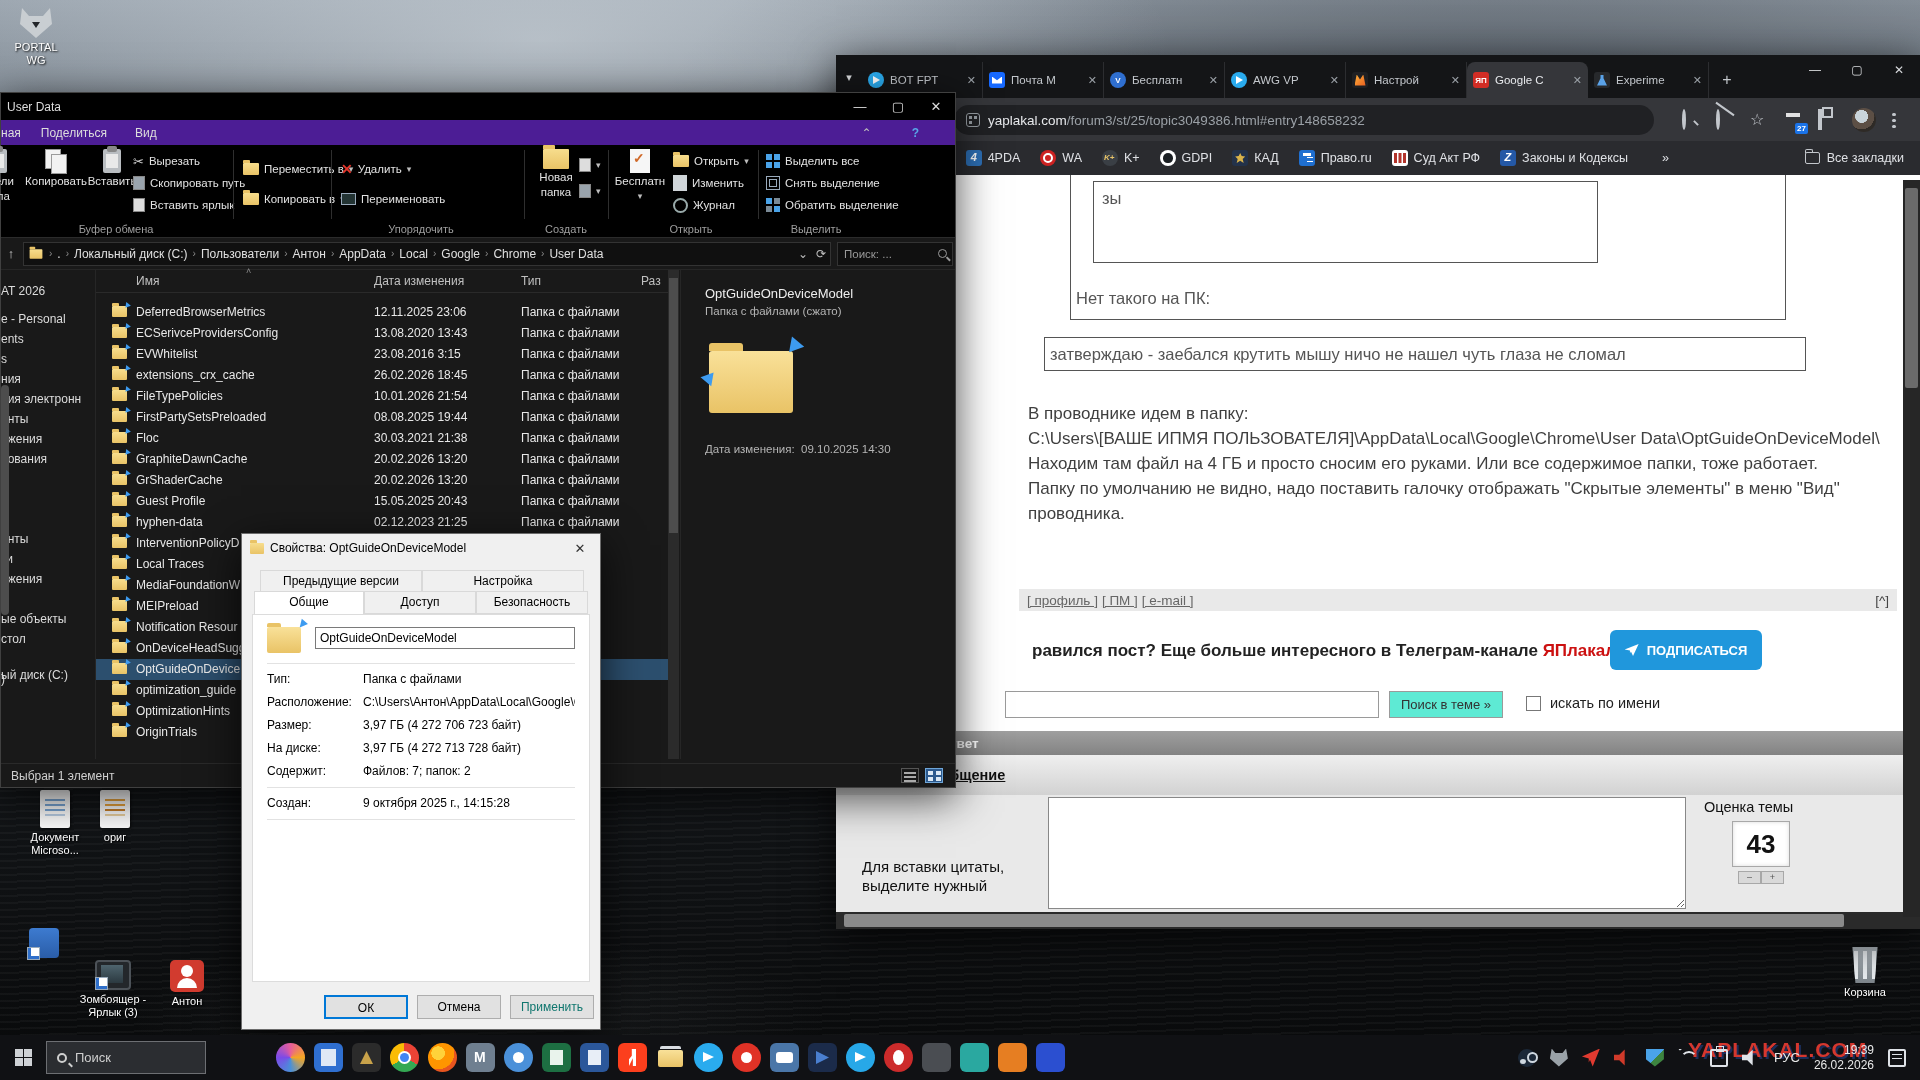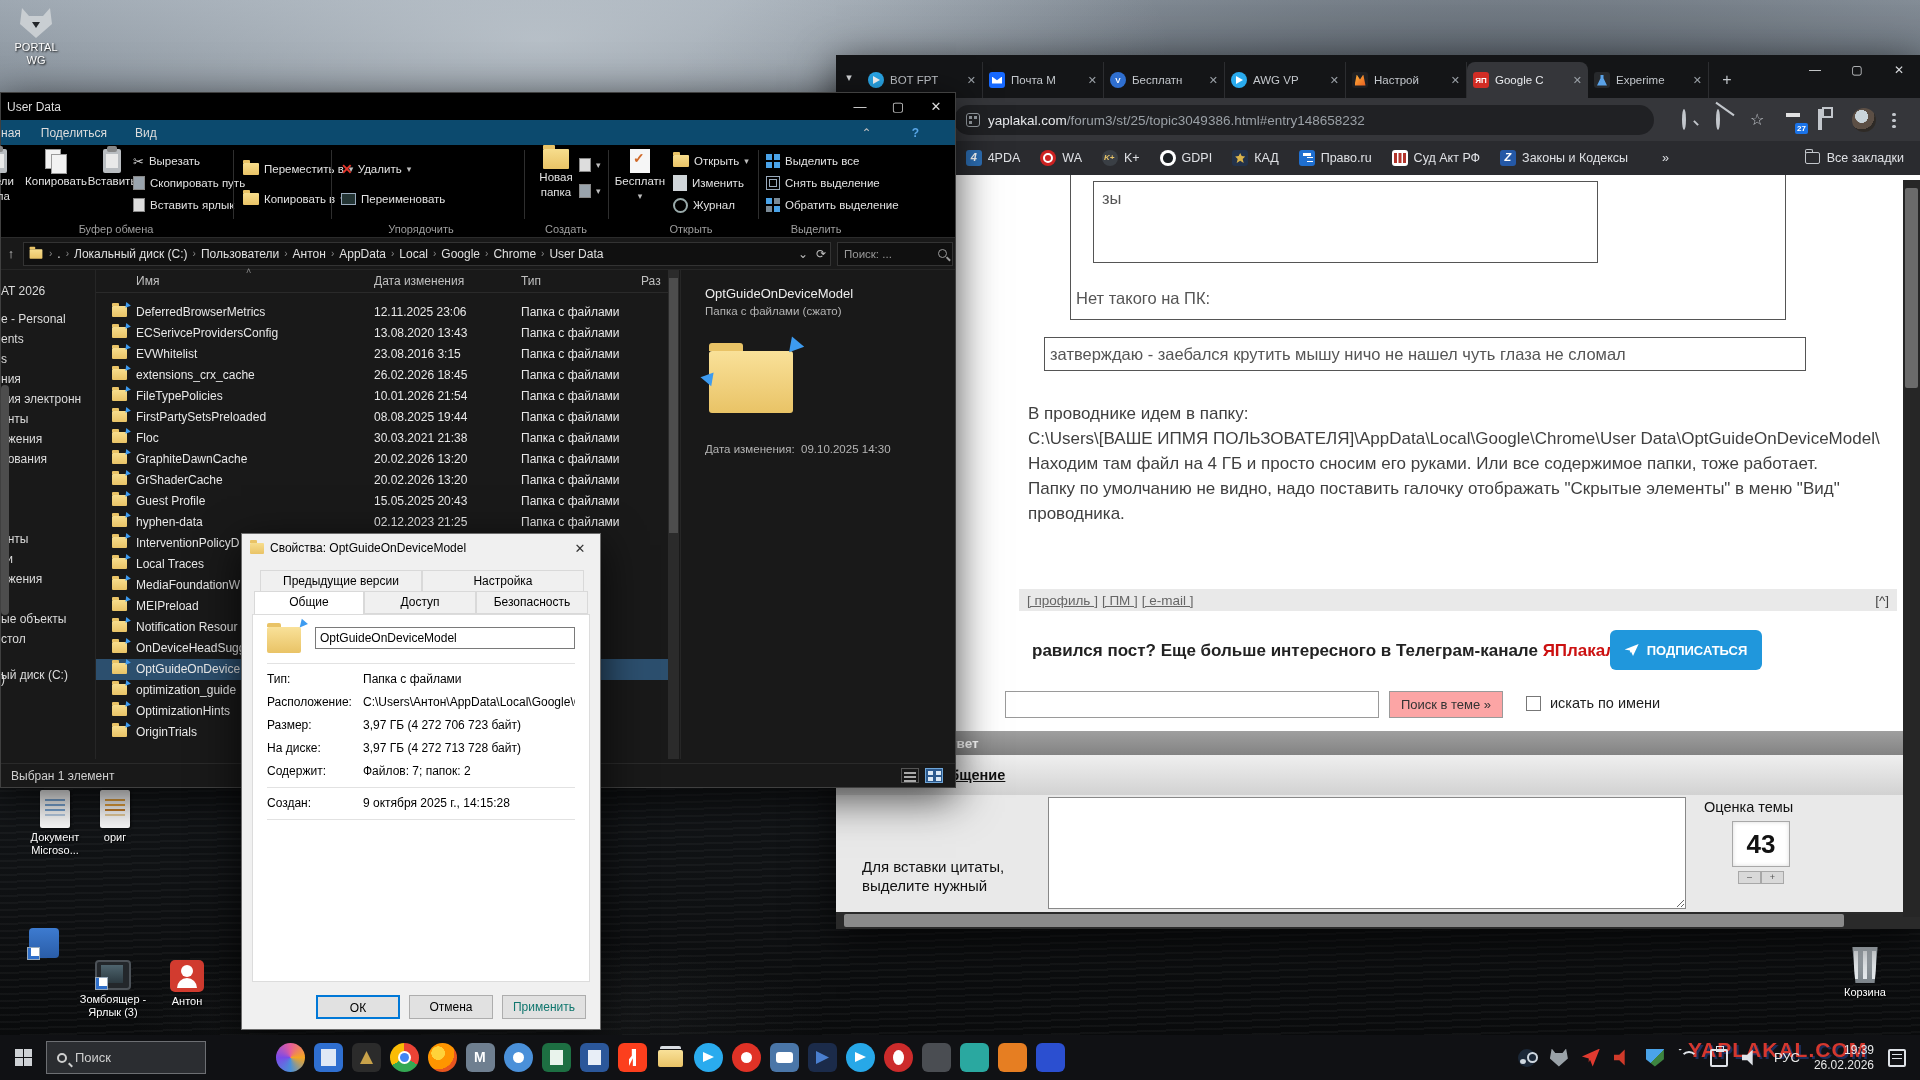--- a/index.html
+++ b/index.html
@@ -33,21 +33,21 @@
 .wolf-ic{width:34px;height:30px}
 
 .winctl{display:flex}
 .winctl span{width:38px;height:26px;display:flex;align-items:center;justify-content:center;font-size:13px}
 
 #explorer{position:absolute;left:0;top:92px;width:956px;height:696px;background:#191919;border:1px solid #404040;box-shadow:0 10px 40px rgba(0,0,0,.7);color:#e6e6e6;z-index:30}
 .ex-title{position:relative;height:27px;background:#000;display:flex;align-items:center}
 .ex-title .t{font-size:12px;color:#ddd;padding-left:6px}
 .ex-title .winctl{position:absolute;right:0;top:0}
 .ex-title .winctl span{color:#ddd}
-.ex-menu{height:25px;background:#0c4a6e;display:flex;align-items:center;font-size:12px;color:#ddd;position:relative}
+.ex-menu{height:25px;background:#4c1d95;display:flex;align-items:center;font-size:12px;color:#ddd;position:relative}
 .ex-menu span{padding:0 14px}
 .ex-menu .cut{padding:0 6px 0 0}
 .ex-menu .mright{position:absolute;right:8px;display:flex;gap:12px;color:#bbb}
 .ex-menu .help{color:#58a6e8;font-weight:bold}
 .ribbon{position:relative;height:93px;background:#000;border-bottom:1px solid #2b2b2b;font-size:11.5px;color:#e2e2e2}
 .rsep{position:absolute;top:5px;bottom:18px;width:1px;background:#2e2e2e}
 .rbig{position:absolute;top:4px;display:flex;flex-direction:column;align-items:center;width:54px;gap:2px;text-align:center;line-height:13px}
 .rsm{position:absolute;display:flex;align-items:center;gap:5px;height:20px;white-space:nowrap}
 .glabel{position:absolute;bottom:2px;font-size:11px;color:#9e9e9e;text-align:center}
 .caret{color:#bdbdbd;font-size:9px}
@@ -142,21 +142,21 @@
 .dname input{flex:1;height:22px;border:1px solid #7a7a7a;font-size:12px;padding:0 4px;font-family:"Liberation Sans",sans-serif}
 .dfold{position:relative;width:34px;height:26px;background:linear-gradient(#f9e199,#e9c366);border-radius:2px}
 .dfold::before{content:"";position:absolute;left:0;top:-4px;width:14px;height:4px;background:#e9c366;border-radius:2px 2px 0 0}
 .dfold::after{content:"";position:absolute;right:-4px;top:-7px;border:4px solid transparent;border-top:8px solid #3d9bf0;transform:rotate(40deg)}
 .dsep{height:1px;background:#e2e2e2;margin:8px 0}
 .cbrow{display:flex;align-items:flex-start;gap:7px;margin-bottom:8px}
 .cb{width:13px;height:13px;border:1px solid #707070;background:#fff;position:relative;flex:none;margin-top:1px}
 .cb.ind::after{content:"";position:absolute;inset:2px;background:#454545}
 .btn{border:1px solid #adadad;background:#e1e1e1;font-size:12px;text-align:center;font-family:"Liberation Sans",sans-serif}
 .btn-other{position:absolute;right:16px;width:104px;height:24px;padding-top:4px}
-.dlg-btns{position:absolute;left:0;right:0;bottom:0;height:44px;display:flex;justify-content:flex-end;align-items:center;gap:9px;padding-right:14px}
+.dlg-btns{position:absolute;left:0;right:0;bottom:0;height:44px;display:flex;justify-content:flex-end;align-items:center;gap:9px;padding-right:6px}
 .dlg-btns .btn{width:84px;height:24px;padding-top:4px}
 .btn-ok{border:2px solid #0078d7}
 .btn-apply{color:#0f766e}
 
 #chrome{position:absolute;left:836px;top:55px;width:1084px;height:873px;z-index:10;box-shadow:0 10px 40px rgba(0,0,0,.7)}
 .c-strip{position:relative;height:43px;background:#141517;display:flex;align-items:flex-end}
 .c-chevron{width:22px;height:30px;margin:0 2px 6px 2px;color:#d8dadd;display:flex;align-items:center;justify-content:center;font-size:11px}
 .c-tab{position:relative;width:121px;height:36px;background:#141517;color:#c3c7cc;font-size:11.5px;display:flex;align-items:center;gap:6px;padding:0 6px;border-right:1px solid #2c2d30}
 .c-tab .lab{white-space:nowrap;overflow:hidden;flex:1}
 .c-tab .x{color:#9aa0a6;font-size:11px}
@@ -229,21 +229,21 @@
 .qtext{position:absolute;font-size:16.5px;color:#555;white-space:nowrap}
 .post{position:absolute;left:192px;top:226px;width:884px;font-size:17px;line-height:25px;color:#3f3f3f}
 .pfooter{position:absolute;left:183px;top:414px;width:878px;height:22px;background:#e9e9e9;font-size:13.5px;color:#666;display:flex;align-items:center;padding:0 8px;gap:4px}
 .pfooter a{color:#666;text-decoration:underline}
 .pfooter .up{margin-left:auto;color:#444}
 .banner-text{position:absolute;left:196px;top:466px;font-size:17px;font-weight:bold;color:#222;white-space:nowrap}
 .banner-text .brand{color:#cc1111}
 .subscribe{position:absolute;left:774px;top:455px;width:152px;height:40px;background:#2097dc;border-radius:6px;color:#fff;font-size:13px;font-weight:bold;display:flex;align-items:center;justify-content:center;gap:8px}
 .plane{width:14px;height:12px;background:#fff;clip-path:polygon(0 45%,100% 0,60% 100%,45% 62%,38% 78%,38% 55%)}
 .srow-input{position:absolute;left:169px;top:516px;width:374px;height:27px;background:#fff;border:1px solid #9a9a9a}
-.srow-btn{position:absolute;left:553px;top:516px;width:114px;height:27px;background:#fca5a5;border:1px solid #9a9a9a;font-size:13px;color:#333;display:flex;align-items:center;justify-content:center}
+.srow-btn{position:absolute;left:553px;top:516px;width:114px;height:27px;background:#5eead4;border:1px solid #9a9a9a;font-size:13px;color:#333;display:flex;align-items:center;justify-content:center}
 .srow-cb{position:absolute;left:690px;top:521px;width:15px;height:15px;background:#fff;border:1px solid #777}
 .srow-cblabel{position:absolute;left:714px;top:520px;font-size:14.5px;color:#222}
 .replybar{position:absolute;left:0;top:556px;width:100%;height:24px;background:linear-gradient(#9f9f9f,#838383);color:#fff;font-size:13.5px;font-weight:bold;display:flex;align-items:center}
 .replybar span{padding-left:114px}
 .msghdr{position:absolute;left:0;top:580px;width:100%;height:40px;background:linear-gradient(#efefef,#d2d2d2);display:flex;align-items:center}
 .msghdr span{margin-left:24px;font-size:14.5px;font-weight:bold;color:#111;text-decoration:underline}
 .formarea{position:absolute;left:0;top:620px;width:100%;height:117px;background:#e9e9e9}
 .quote-hint{position:absolute;left:26px;top:62px;font-size:15px;color:#111;line-height:19px}
 .ta{position:absolute;left:212px;top:2px;width:638px;height:112px;background:#fff;border:1px solid #888}
 .rating-label{position:absolute;left:868px;top:4px;font-size:14.5px;color:#111}

